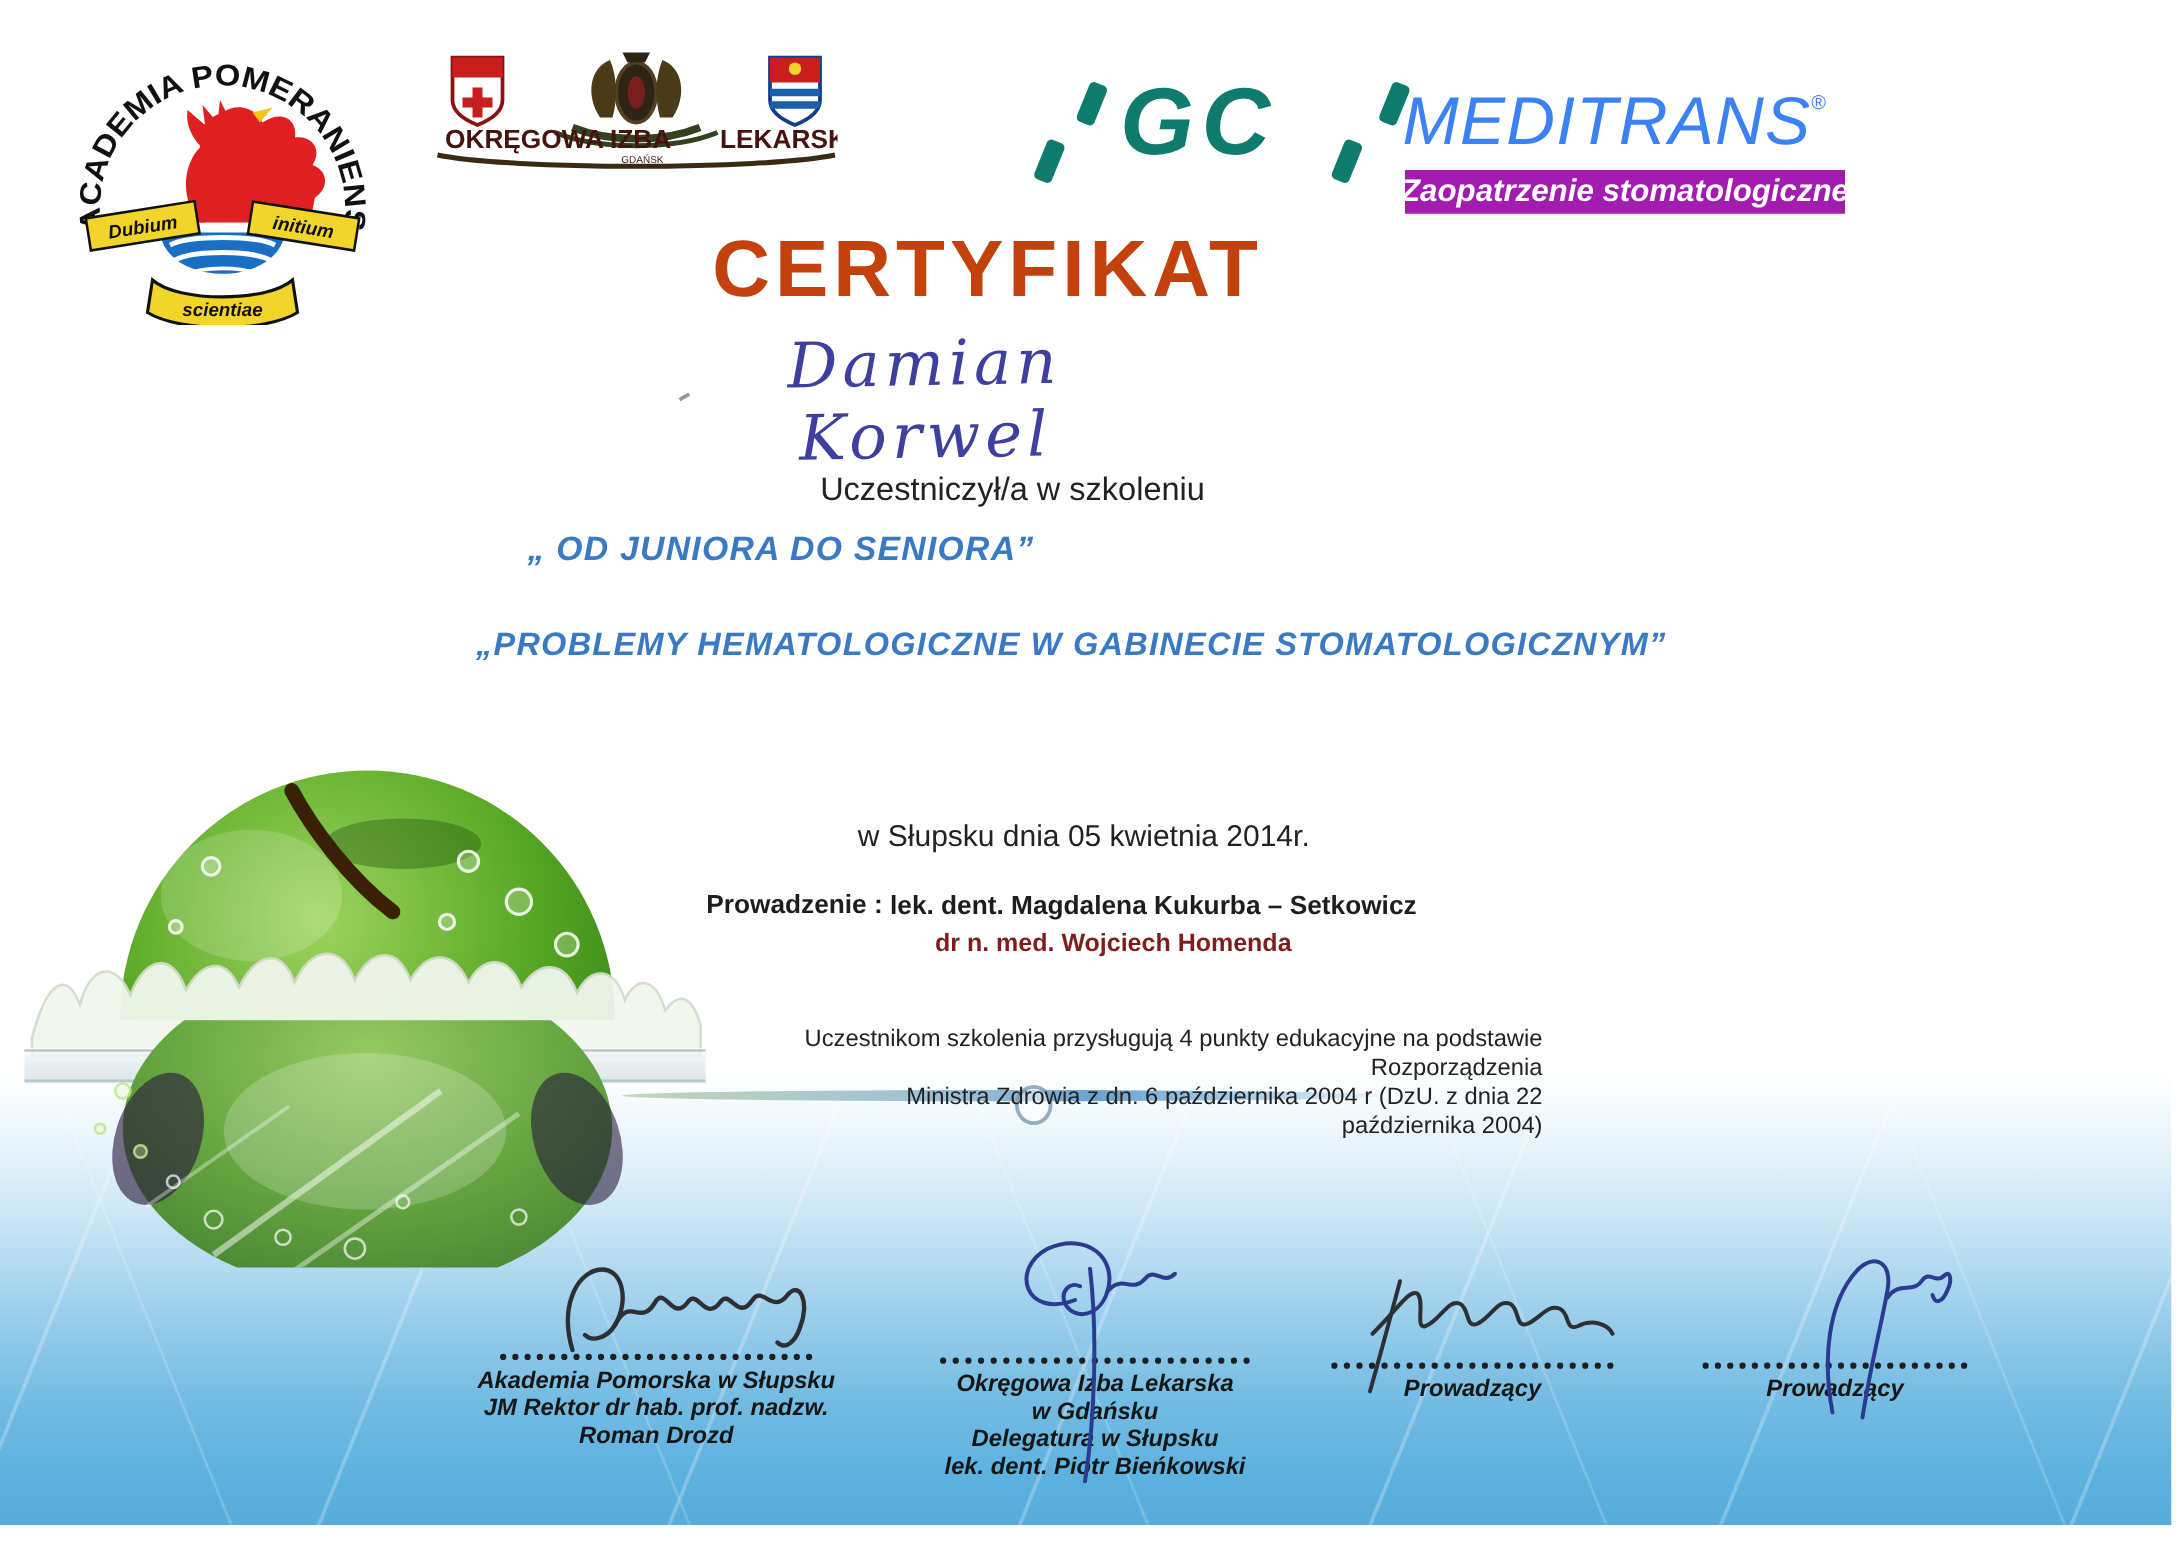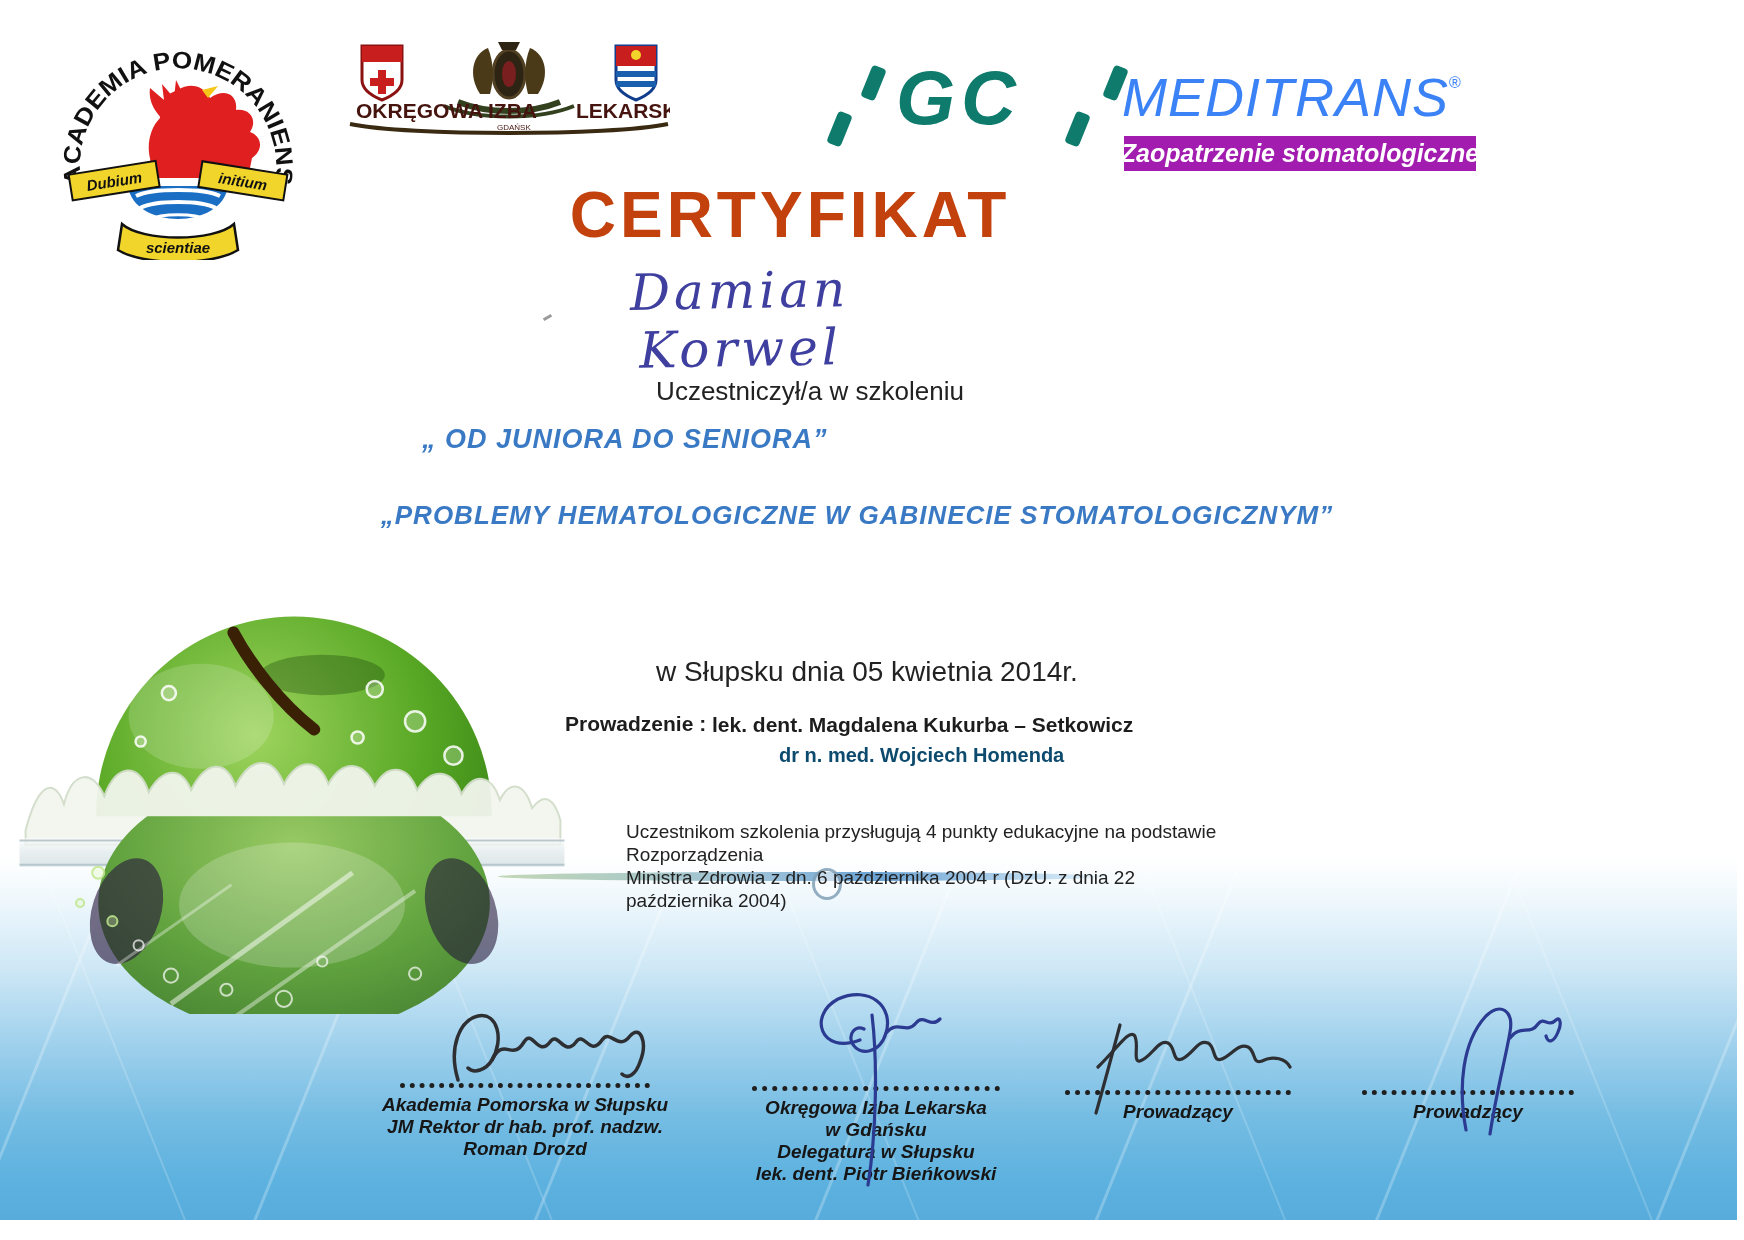--- a/index.html
+++ b/index.html
@@ -61,25 +61,25 @@
   }
   .participation{left:410px; top:376px; width:800px; text-align:center; font-size:26px; color:#222; z-index:3;}
   .course1{
     left:422px; top:424px; width:800px; z-index:3;
     font-size:27px; font-weight:bold; font-style:italic; color:#3a7ac4; letter-spacing:1px;
   }
   .course2{
     left:257px; top:500px; width:1200px; text-align:center; z-index:3;
     font-size:26px; font-weight:bold; font-style:italic; color:#3a7ac4; letter-spacing:1px;
   }
-  .place-date{left:467px; top:656px; width:800px; text-align:center; font-size:28px; color:#222; z-index:3;}
+  .place-date{left:467px; top:656px; width:800px; text-align:center; font-size:24px; color:#222; z-index:3;}
   .lect-label{left:565px; top:712px; font-size:21px; font-weight:bold; color:#1d1d1d; z-index:3;}
   .lect-1{left:712px; top:713px; font-size:21px; font-weight:600; color:#1d1d1d; z-index:3;}
-  .lect-2{left:748px; top:744px; font-size:20px; font-weight:600; color:#0c4a6e; z-index:3;margin-left:31px;}
-  .credits{left:626px; top:820px; width:608px; text-align:left; font-size:19px; line-height:23px; color:#222; z-index:3;}
+  .lect-2{left:748px; top:744px; font-size:20px; font-weight:600; color:#7f1d1d; z-index:3;}
+  .credits{left:626px; top:820px; width:608px; text-align:right; font-size:19px; line-height:23px; color:#222; z-index:3;}
   
   .sig-block{z-index:4; text-align:center;}
   .sig-line{border-top:5px dotted #1f1f1f; height:0; margin-bottom:6px;}
   .sig-label{font-size:19px; font-weight:bold; font-style:italic; color:#161616; line-height:22px;}
   .sig-b1{left:355px; top:1083px; width:340px;}
   .sig-b1 .sig-line{width:250px; margin:0 auto 6px auto;}
   .sig-b2{left:746px; top:1086px; width:260px;}
   .sig-b2 .sig-line{width:248px; margin:0 auto 6px auto;}
   .sig-b3{left:1065px; top:1090px; width:226px;}
   .sig-b3 .sig-line{width:226px; margin:0 auto 6px auto;}

